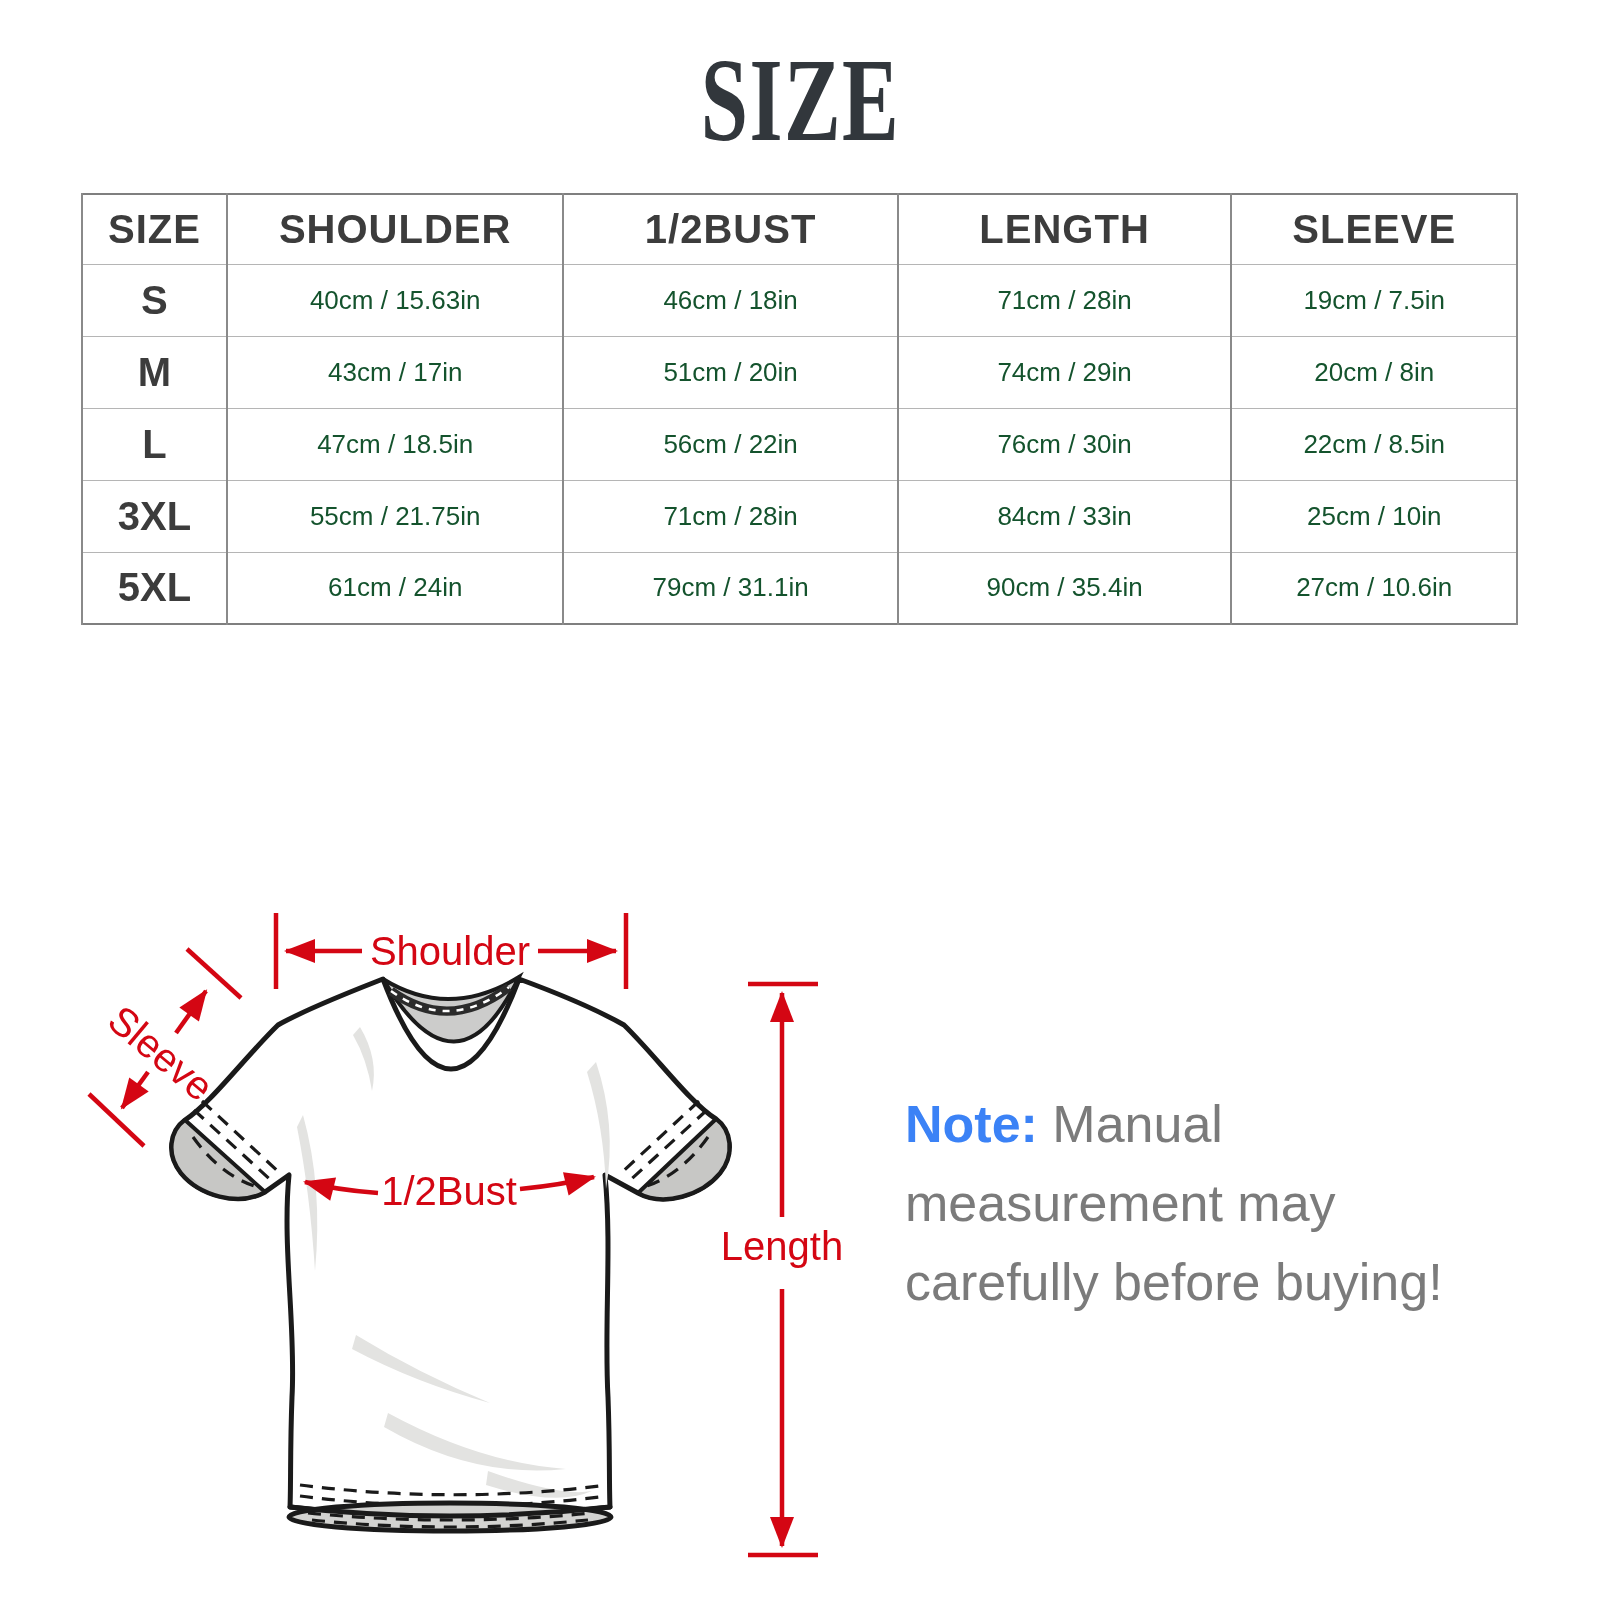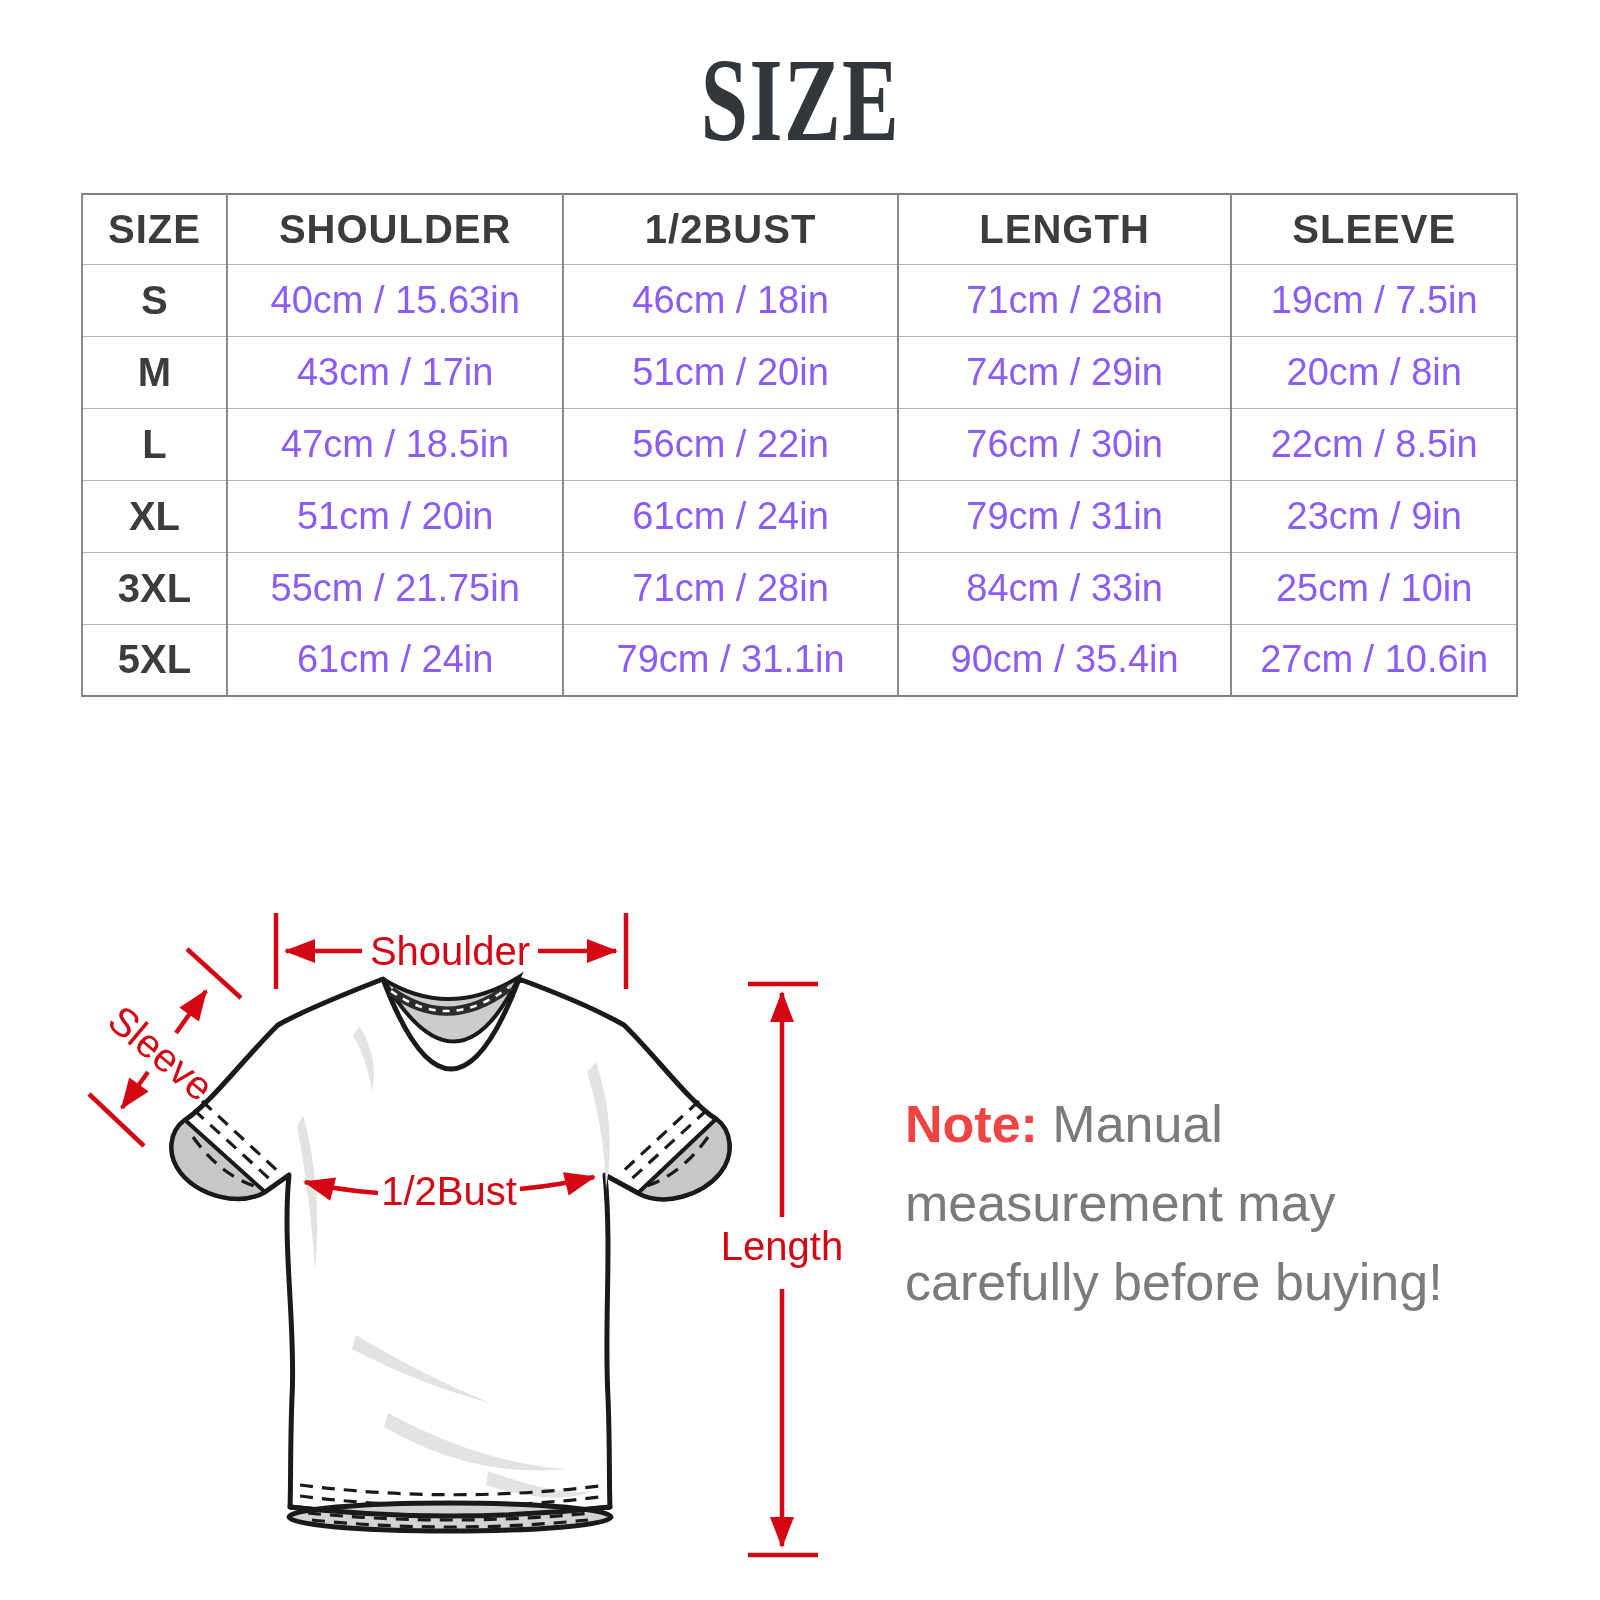--- a/index.html
+++ b/index.html
@@ -39,42 +39,42 @@
     white-space:nowrap;
     overflow:hidden;
   }
   table.size-table th {
     height:70px;
     font-size:40px;
     font-weight:bold;
     color:#3c3c3c;
     letter-spacing:1px;
   }
-  table.size-table td { height:72px; font-size:38px; color:#8b5cf6; }
+  table.size-table td { height:72px; font-size:26px; color:#14532d; }
   table.size-table td.size-col { font-weight:bold; font-size:40px; color:#3c3c3c; }
 
   
   .diagram-svg { position:absolute; left:60px; top:840px; width:800px; height:760px; }
   .shirt-outline { fill:#ffffff; stroke:#1a1a1a; stroke-width:5; stroke-linejoin:round; }
   .shirt-line   { fill:none; stroke:#1a1a1a; stroke-width:5; stroke-linecap:round; }
   .collar-fill  { fill:#cccccb; stroke:#1a1a1a; stroke-width:4; }
   .collar-band  { fill:none; stroke:#2b2b2b; stroke-width:9; }
   .collar-band-stitch { fill:none; stroke:#ffffff; stroke-width:2.5; stroke-dasharray:7 7; }
   .cuff-fill    { fill:#c7c7c5; stroke:#1a1a1a; stroke-width:4; stroke-linejoin:round; }
   .hem-fill     { fill:#d3d3d1; stroke:#1a1a1a; stroke-width:5; }
   .stitch       { fill:none; stroke:#1a1a1a; stroke-width:3.2; stroke-dasharray:13 9; }
   .wrinkle      { fill:#e3e3e1; stroke:none; }
   .red-line  { fill:none; stroke:var(--accent); stroke-width:4.5; }
   .red-text  { fill:var(--accent); font-family:"Liberation Sans", sans-serif; font-size:40px; }
   .arrowhead { fill:var(--accent); }
 
   
   .note { position:absolute; left:905px; top:1068px; width:610px;
           font-size:52px; line-height:79px; color:#7b7b7b; }
-  .note b { font-weight:bold; color:#ef4444; }
+  .note b { font-weight:bold; color:#3b82f6; }
 </style>
 </head>
 <body>
 
 <div id="canvas">
 
   <div class="title-wrap">
     <h1 class="title">SIZE</h1>
   </div>
 
@@ -110,27 +110,20 @@
             <td>51cm / 20in</td>
             <td>74cm / 29in</td>
             <td>20cm / 8in</td>
           </tr>
           <tr>
             <td class="size-col">L</td>
             <td>47cm / 18.5in</td>
             <td>56cm / 22in</td>
             <td>76cm / 30in</td>
             <td>22cm / 8.5in</td>
-          </tr>
-          <tr>
-            <td class="size-col">XL</td>
-            <td>51cm / 20in</td>
-            <td>61cm / 24in</td>
-            <td>79cm / 31in</td>
-            <td>23cm / 9in</td>
           </tr>
           <tr>
             <td class="size-col">3XL</td>
             <td>55cm / 21.75in</td>
             <td>71cm / 28in</td>
             <td>84cm / 33in</td>
             <td>25cm / 10in</td>
           </tr>
           <tr>
             <td class="size-col">5XL</td>

